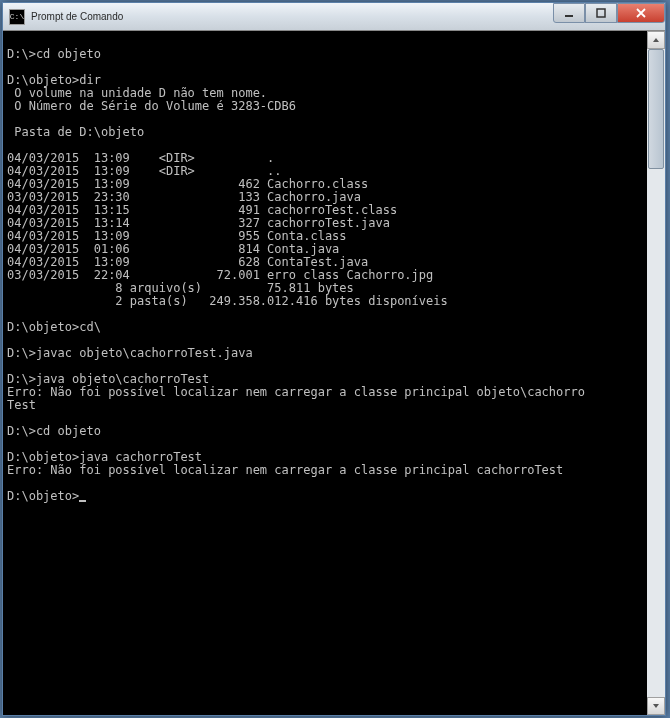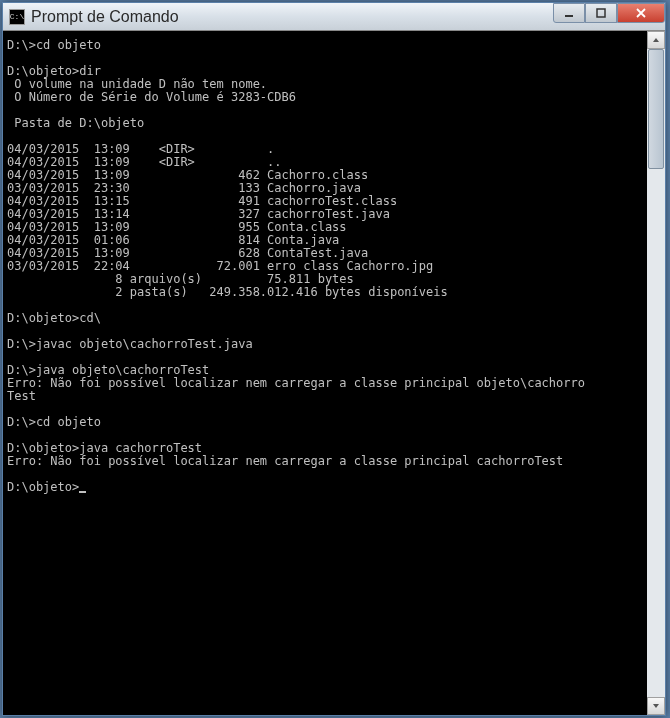--- a/index.html
+++ b/index.html
@@ -41,21 +41,21 @@
       background: #000;
       border: 1px solid #999;
       font-size: 8px;
       color: #ccc;
       display: flex;
       align-items: center;
       justify-content: center;
     }
     .titlebar-title {
       font-family: "Segoe UI", Tahoma, sans-serif;
-      font-size: 16px;
+      font-size: 10px;
       color: #2a2a2a;
     }
     .window-controls {
       position: absolute;
       right: 0;
       top: 0;
       display: flex;
       height: 20px;
     }
     .win-btn {
@@ -89,21 +89,21 @@
       position: relative;
       height: calc(100% - 28px);
       background: #000;
     }
     .terminal {
       background: #000;
       color: #c0c0c0;
       font-family: "Consolas", "Lucida Console", monospace;
       font-size: 12px;
       line-height: 13px;
-      padding: 8px 4px;
+      padding: 17px 4px;
       white-space: pre;
       height: 100%;
       overflow: hidden;
       width: calc(100% - 18px);
     }
     .scrollbar {
       position: absolute;
       right: 0;
       top: 0;
       bottom: 0;

